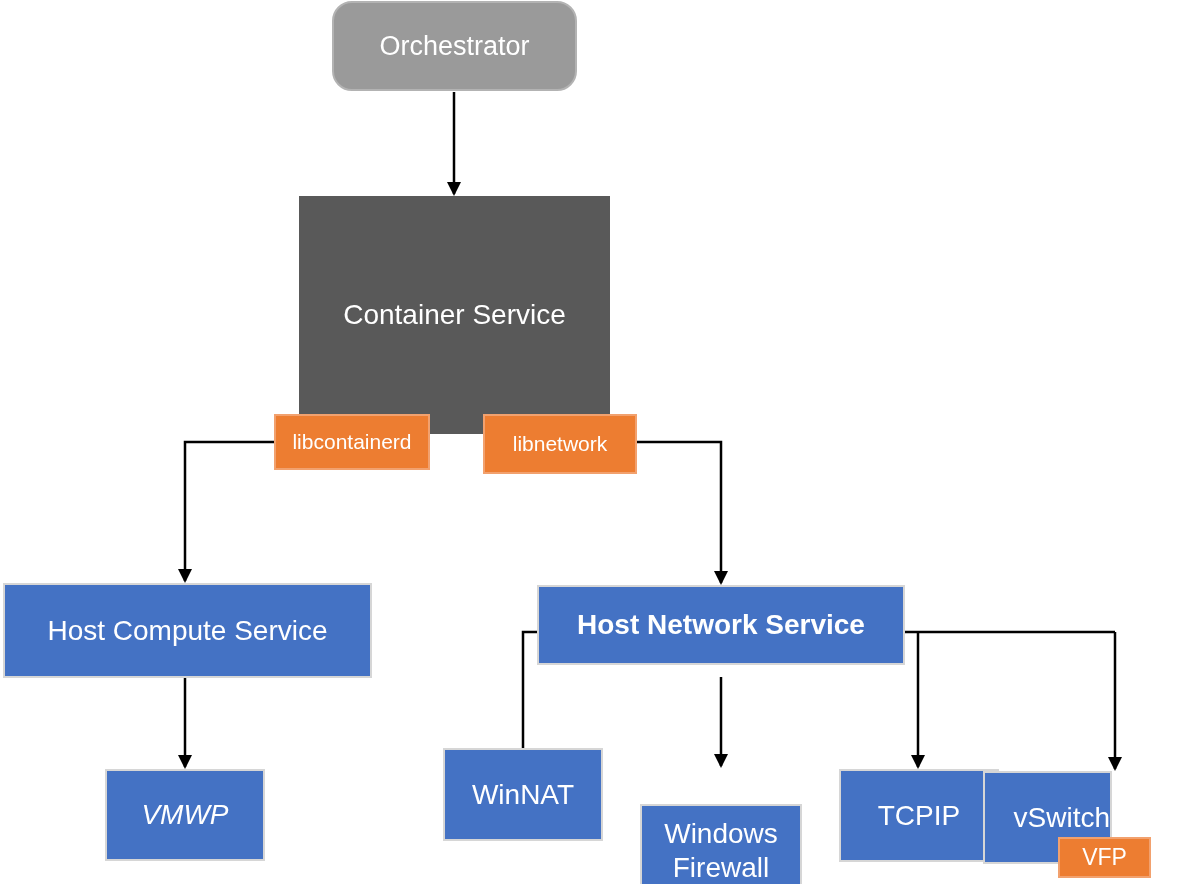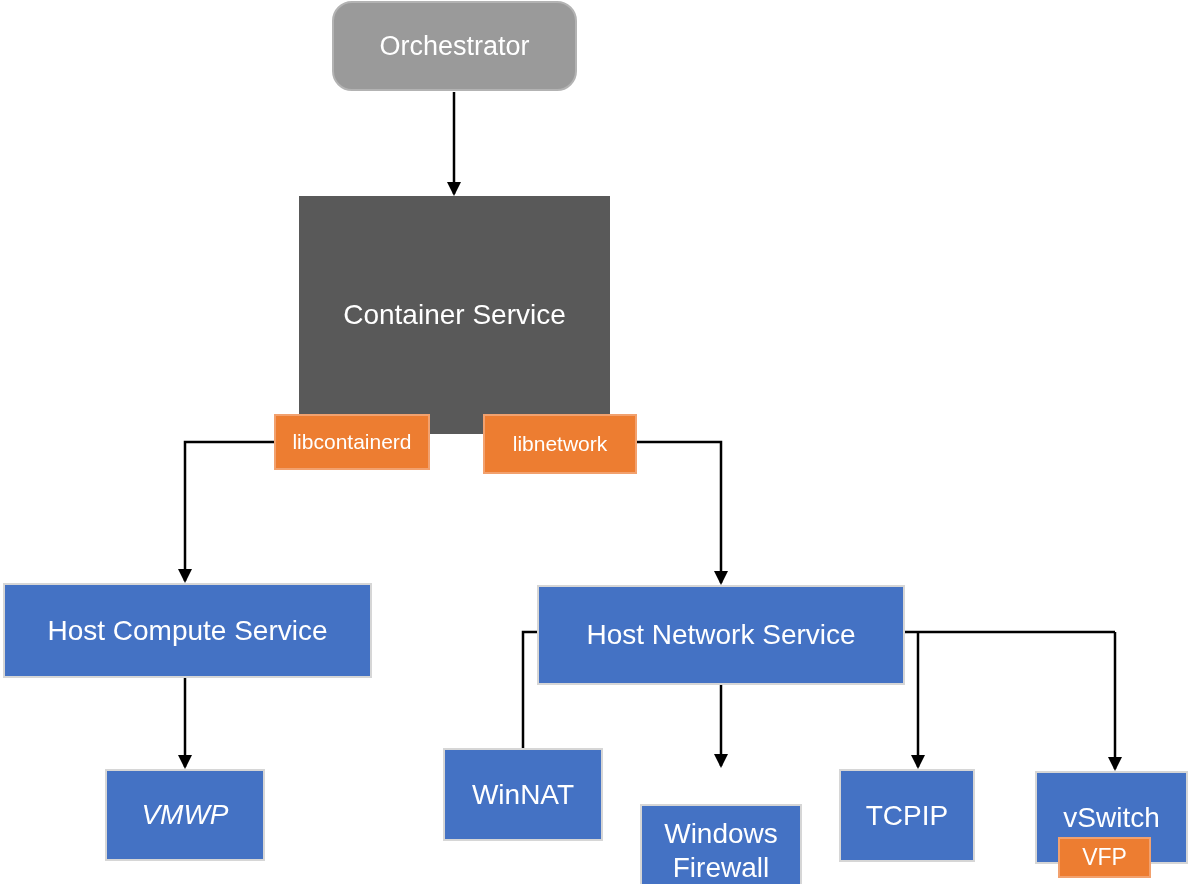--- a/index.html
+++ b/index.html
@@ -50,26 +50,26 @@
   .node-orange {
     background: #ed7d31;
     border: 2px solid #f2a16e;
     font-size: 21px;
   }
   #n-orchestrator      { left: 332px;  top: 1px;   width: 245px; height: 90px; border-radius: 20px; }
   #n-container-runtime { left: 299px;  top: 196px; width: 311px; height: 238px; }
   #n-libcontainerd     { left: 274px;  top: 414px; width: 156px; height: 56px; z-index: 3; }
   #n-libnetwork        { left: 483px;  top: 414px; width: 154px; height: 60px; z-index: 3; }
   #n-hcs               { left: 3px;    top: 583px; width: 369px; height: 95px; }
-  #n-hns               { left: 537px;  top: 585px; width: 368px; height: 100px; }
+  #n-hns               { left: 537px;  top: 585px; width: 368px; height: 80px; font-weight: bold; }
   #n-vmwp              { left: 105px;  top: 769px; width: 160px; height: 92px; font-style: italic; }
   #n-winnat            { left: 443px;  top: 748px; width: 160px; height: 93px; }
   #n-winfw             { left: 640px;  top: 804px; width: 162px; height: 93px; padding: 0 6px; text-align: center; }
-  #n-tcpip             { left: 839px;  top: 769px; width: 136px; height: 93px; }
-  #n-vswitch           { left: 1035px; top: 771px; width: 153px; height: 93px; }
+  #n-tcpip             { left: 839px;  top: 769px; width: 160px; height: 93px; }
+  #n-vswitch           { left: 983px; top: 771px; width: 129px; height: 93px; justify-content: flex-end; }
   #n-vfp               { left: 1058px; top: 837px; width: 93px; height: 41px; z-index: 4; font-size: 23px; }
 </style>
 </head>
 <body>
 
 <div class="canvas">
 
   <svg class="connectors" viewBox="0 0 1196 884" xmlns="http://www.w3.org/2000/svg">
     <defs>
       <marker id="arrow" viewBox="0 0 14 14" refX="12" refY="7" markerWidth="14" markerHeight="14" markerUnits="userSpaceOnUse" orient="auto">

